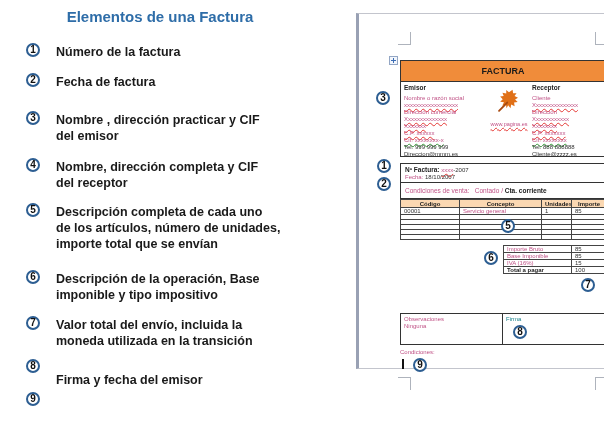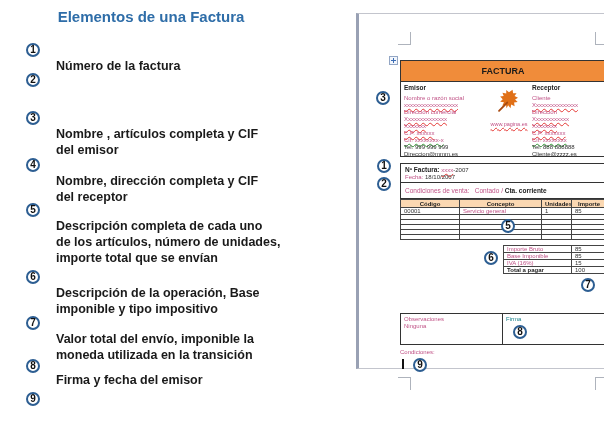--- a/index.html
+++ b/index.html
@@ -1,28 +1,28 @@
 <!DOCTYPE html>
 <html><head>
 <meta charset="utf-8">
 <style>
   * { margin:0; padding:0; box-sizing:border-box; }
   html,body { width:604px; height:428px; background:#fff; font-family:"Liberation Sans",sans-serif; overflow:hidden; }
   body { position:relative; }
 
   
   .legend { position:absolute; left:0; top:0; width:302px; height:428px; }
-  .legend-title { position:absolute; left:0; top:8px; width:302px; text-align:center;
+  .legend-title { position:absolute; left:9px; top:8px; width:302px; text-align:center;
       font-size:15px; font-weight:bold; color:#2E6DA8; letter-spacing:0; }
   .legend-item { position:absolute; left:26px; display:flex; align-items:flex-start; gap:16px; }
   .num-circle { flex:0 0 auto; width:14px; height:14px; border:2px solid #2D5E92; border-radius:50%;
       display:flex; align-items:center; justify-content:center; font-size:10px; font-weight:bold; color:#111;
       background:#fff; line-height:1; }
   .legend-text { font-size:12.5px; font-weight:600; color:#1a1a1a; line-height:16px;
-      white-space:pre-line; width:245px; margin-top:15px; }
+      white-space:pre-line; width:245px; margin-top:1px; }
   .low-text .legend-text { margin-top:13px; }
 
   
   .page { position:absolute; left:308px; top:13px; width:290px; height:356px; background:#fff;margin-left:48px; }
   .page-frame { position:absolute; inset:0; border:1px solid #c3c5cd;
       border-left:3px solid #99a1b4; border-right:3px solid #99a1b4; pointer-events:none; }
   .crop { position:absolute; width:13px; height:13px; }
   .crop-tl { left:42px;  top:19px;  border-bottom:1px solid #aeb3bc; border-right:1px solid #aeb3bc; }
   .crop-tr { left:239px; top:19px;  border-bottom:1px solid #aeb3bc; border-left:1px solid #aeb3bc; }
   .crop-bl { left:42px;  top:364px; border-top:1px solid #aeb3bc; border-right:1px solid #aeb3bc; }
@@ -86,45 +86,46 @@
 
 <div class="legend">
   <div class="legend-title">Elementos de una Factura</div>
 
   <div class="legend-item" style="top:43px">
     <span class="num-circle">1</span>
     <div class="legend-text">Número de la factura</div>
   </div>
   <div class="legend-item" style="top:73px">
     <span class="num-circle">2</span>
+    <div class="legend-text">Fecha de factura</div>
   </div>
   <div class="legend-item" style="top:111px">
     <span class="num-circle">3</span>
-    <div class="legend-text">Nombre , artículos completa y CIF
+    <div class="legend-text">Nombre , dirección practicar y CIF
 del emisor</div>
   </div>
   <div class="legend-item" style="top:158px">
     <span class="num-circle">4</span>
     <div class="legend-text">Nombre, dirección completa y CIF
 del receptor</div>
   </div>
   <div class="legend-item" style="top:203px">
     <span class="num-circle">5</span>
     <div class="legend-text">Descripción completa de cada uno
 de los artículos, número de unidades,
 importe total que se envían</div>
   </div>
   <div class="legend-item" style="top:270px">
     <span class="num-circle">6</span>
     <div class="legend-text">Descripción de la operación, Base
 imponible y tipo impositivo</div>
   </div>
   <div class="legend-item" style="top:316px">
     <span class="num-circle">7</span>
-    <div class="legend-text">Valor total del envío, imponible la
+    <div class="legend-text">Valor total del envío, incluida la
 moneda utilizada en la transición</div>
   </div>
   <div class="legend-item low-text" style="top:359px">
     <span class="num-circle">8</span>
     <div class="legend-text">Firma y fecha del emisor</div>
   </div>
   <div class="legend-item low-text" style="top:392px">
     <span class="num-circle">9</span>
   </div>
 </div>

